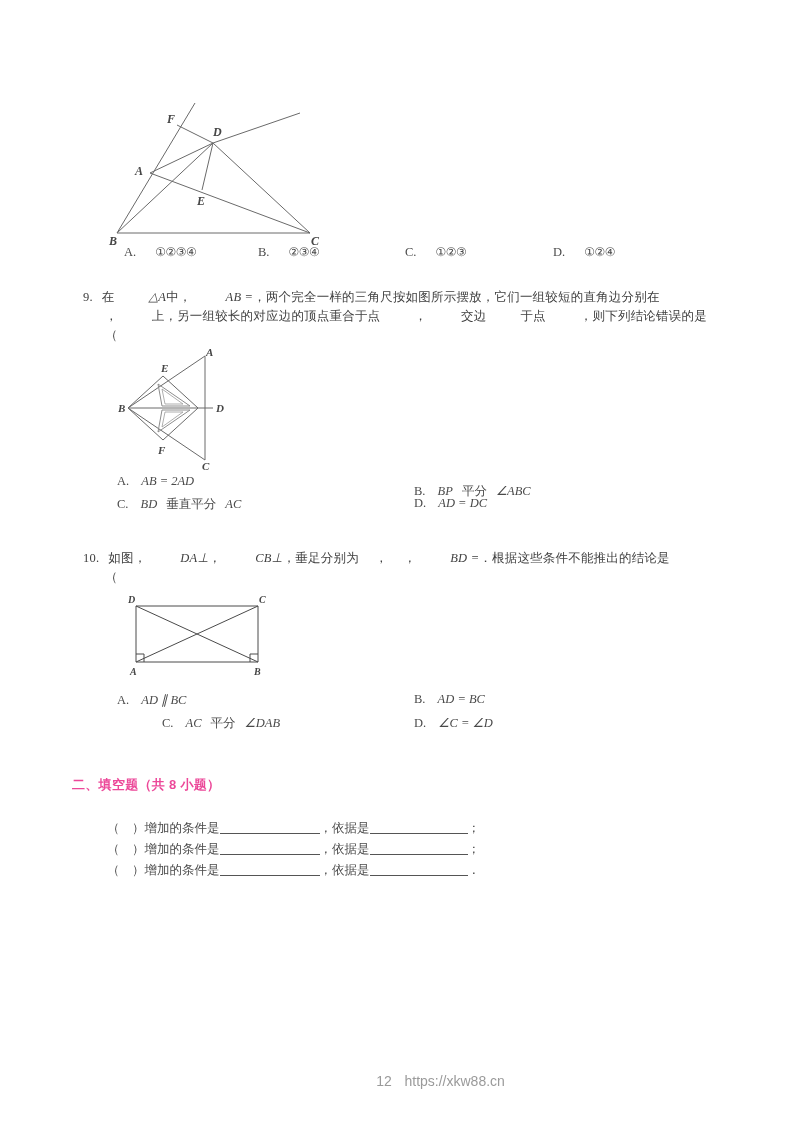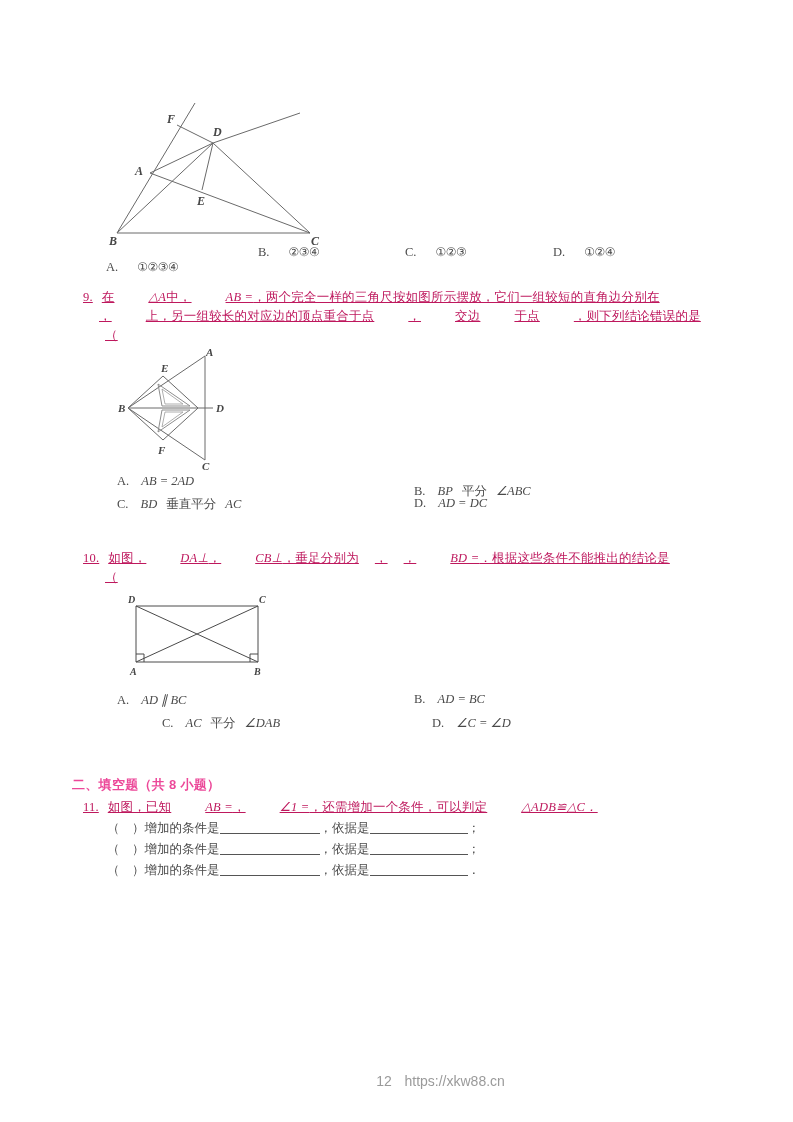--- a/index.html
+++ b/index.html
@@ -20,23 +20,22 @@
     left: 0; top: 0;
     width: 793px;
     height: 1122px;
   }
 
   
   .q-text {
     position: absolute;
     font-size: 12.5px;
     line-height: 19px;
-    color: #be185d;
+    color: #404040;
     letter-spacing: .2px;
-    text-decoration: underline;
   }
   .math {
     font-style: italic;
     font-family: "Liberation Serif", serif;
   }
   .gap { display: inline-block; width: 34px; }
   .gap-sm { display: inline-block; width: 16px; }
   .gap-xs { display: inline-block; width: 9px; }
 
   
@@ -140,42 +139,42 @@
       </g>
       <text x="72" y="28" font-size="12">F</text>
       <text x="118" y="41" font-size="12">D</text>
       <text x="40" y="80" font-size="12">A</text>
       <text x="102" y="110" font-size="12">E</text>
       <text x="14" y="150" font-size="12">B</text>
       <text x="216" y="150" font-size="12">C</text>
     </svg>
   </div>
 
-  <div class="opt" style="left:106px; top:245px;margin-top:15px;">
+  <div class="opt" style="left:124px; top:245px;">
     <span class="lab">A.</span>
     <span class="gap-sm"></span><span class="circnum">①②③④</span>
   </div>
   <div class="opt" style="left:258px; top:245px;">
     <span class="lab">B.</span>
     <span class="gap-sm"></span><span class="circnum">②③④</span>
   </div>
   <div class="opt" style="left:405px; top:245px;">
     <span class="lab">C.</span>
     <span class="gap-sm"></span><span class="circnum">①②③</span>
   </div>
   <div class="opt" style="left:553px; top:245px;">
     <span class="lab">D.</span>
     <span class="gap-sm"></span><span class="circnum">①②④</span>
   </div>
 
   <div class="q-text" style="left:83px; top:288px; width:665px;">
     <div>
       <span>9.</span><span class="gap-xs"></span><span>在</span><span class="gap"></span><span class="math">△A</span><span>中，</span><span class="gap"></span><span class="math">AB =</span><span>，两个完全一样的三角尺按如图所示摆放，它们一组较短的直角边分别在</span>
     </div>
-    <div style="margin-left:16px;">
+    <div style="margin-left:22px;">
       <span>，</span><span class="gap"></span><span>上，另一组较长的对应边的顶点重合于点</span><span class="gap"></span><span>，</span><span class="gap"></span><span>交边</span><span class="gap"></span><span>于点</span><span class="gap"></span><span>，则下列结论错误的是</span>
     </div>
     <div style="margin-left:22px;">
       <span>（</span>
     </div>
   </div>
 
   <div class="fig" style="left:118px; top:348px;">
     <svg width="130" height="122" viewBox="0 0 130 122">
       <g stroke="#6a6a6a" stroke-width="1" fill="none">
@@ -264,32 +263,27 @@
     <span class="gap-xs"></span><span class="math">AD ∥ BC</span>
   </div>
   <div class="opt" style="left:414px; top:692px;">
     <span class="lab">B.</span>
     <span class="gap-xs"></span><span class="math">AD = BC</span>
   </div>
   <div class="opt" style="left:117px; top:715px;margin-left:45px;">
     <span class="lab">C.</span>
     <span class="gap-xs"></span><span class="math">AC</span><span class="gap-xs"></span><span>平分</span><span class="gap-xs"></span><span class="math">∠DAB</span>
   </div>
-  <div class="opt" style="left:432px; top:715px;">
+  <div class="opt" style="left:414px; top:715px;">
     <span class="lab">D.</span>
     <span class="gap-xs"></span><span class="math">∠C = ∠D</span>
   </div>
 
   <div class="section-head" style="left:72px; top:776px;">二、填空题（共 8 小题）</div>
 
-  <div class="q-text" style="left:83px; top:798px; width:665px;">
-    <div>
-      <span>11.</span><span class="gap-xs"></span><span>如图，已知</span><span class="gap"></span><span class="math">AB =</span><span>，</span><span class="gap"></span><span class="math">∠1 =</span><span>，还需增加一个条件，可以判定</span><span class="gap"></span><span class="math">△ADB≌△C．</span>
-    </div>
-  </div>
 
   <div class="blank-row" style="left:107px; top:820px;">
     <span>（　）增加的条件是</span><span class="uline w1"></span><span>，依据是</span><span class="uline w2"></span><span>；</span>
   </div>
   <div class="blank-row" style="left:107px; top:841px;">
     <span>（　）增加的条件是</span><span class="uline w1"></span><span>，依据是</span><span class="uline w2"></span><span>；</span>
   </div>
   <div class="blank-row" style="left:107px; top:862px;">
     <span>（　）增加的条件是</span><span class="uline w1"></span><span>，依据是</span><span class="uline w2"></span><span>．</span>
   </div>

